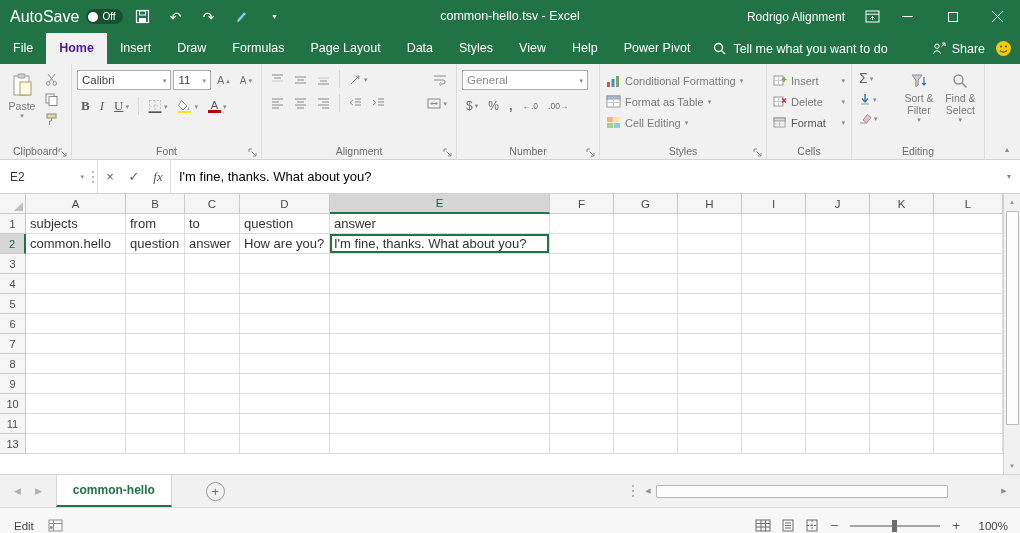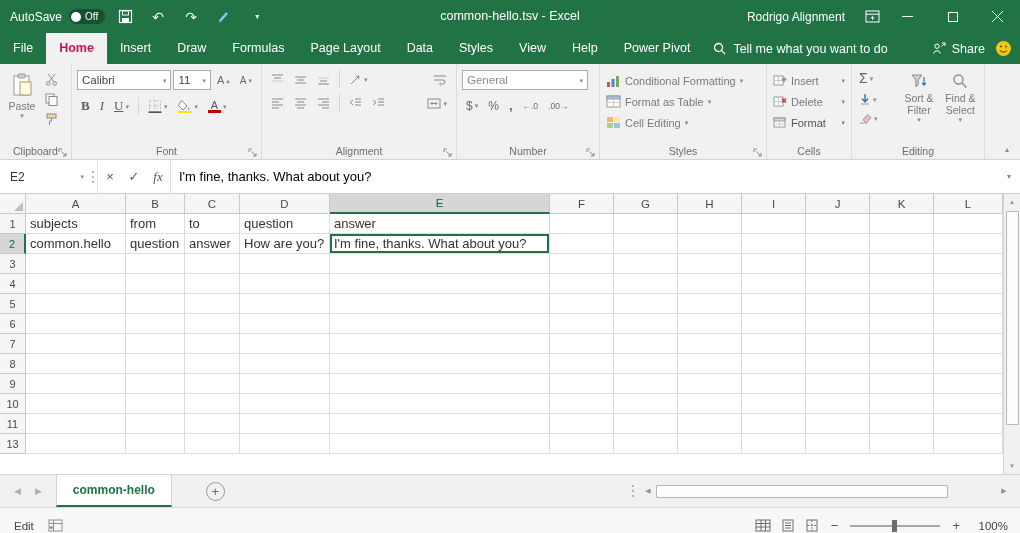--- a/index.html
+++ b/index.html
@@ -7,31 +7,31 @@
   body{font-family:"Liberation Sans",sans-serif;background:#444}
   .app{position:relative;width:1020px;height:533px;background:#fff;overflow:hidden;font-size:12px;color:#333}
 
   
   .titlebar{position:absolute;top:0;left:0;right:0;height:33px;background:#217346;display:flex;align-items:center;color:#fff}
   .tb-left{display:flex;align-items:center;gap:7px;padding-left:10px;z-index:2}
   .tb-title{position:absolute;left:0;right:0;top:0;height:33px;line-height:33px;text-align:center;font-size:12.5px;color:#fff;z-index:1}
   .tb-right{margin-left:auto;display:flex;align-items:center;z-index:2;height:33px}
   .tb-btn{min-width:26px;height:33px;display:flex;align-items:center;justify-content:center;cursor:pointer}
   .winctl{width:45px}
-  .autosave-lbl{font-size:12px}
+  .autosave-lbl{font-size:16px}
   .autosave-pill{display:flex;align-items:center;gap:4px;background:rgba(0,0,0,.30);border-radius:8px;height:15px;padding:0 7px 0 2px;cursor:pointer}
   .autosave-knob{width:10px;height:10px;border-radius:50%;background:#fff}
   .autosave-state{font-size:10px;color:#fff}
   .tb-user{font-size:12px;margin-right:14px;cursor:pointer}
   .chev-white{font-size:8px;color:#fff}
 
   
   .tabrow{position:absolute;top:33px;left:0;right:0;height:31px;background:#217346;display:flex;align-items:stretch}
   .rtab{height:31px;line-height:31px;padding:0 13px;color:#fff;font-size:12.5px;cursor:pointer;white-space:nowrap}
-  .rtab.active{background:#f1f1f1;color:#be185d;font-weight:700}
+  .rtab.active{background:#f1f1f1;color:#4c1d95;font-weight:700}
   .tellme{display:flex;align-items:center;gap:7px;color:#fff;font-size:12.5px;margin-left:10px;cursor:pointer;white-space:nowrap}
   .share{display:flex;align-items:center;gap:6px;color:#fff;font-size:12.5px;margin-left:auto;margin-right:10px;cursor:pointer}
   .smiley{display:flex;align-items:center;margin-right:8px;cursor:pointer}
 
   
   .ribbon{position:absolute;top:64px;left:0;right:0;height:96px;background:#f1f1f1;border-bottom:1px solid #d2d2d2;display:flex}
   .rgroup{position:relative;border-right:1px solid #dcdcdc;height:100%;padding:4px 3px 16px;flex:none}
   .rgroup-label{position:absolute;bottom:2px;left:0;right:0;text-align:center;font-size:10.5px;color:#6d6d6d;pointer-events:none}
   .launcher{position:absolute;bottom:3px;right:3px;width:10px;height:10px;cursor:pointer}
   .rrow{display:flex;align-items:center;gap:2px;margin:2px 2px 3px}

